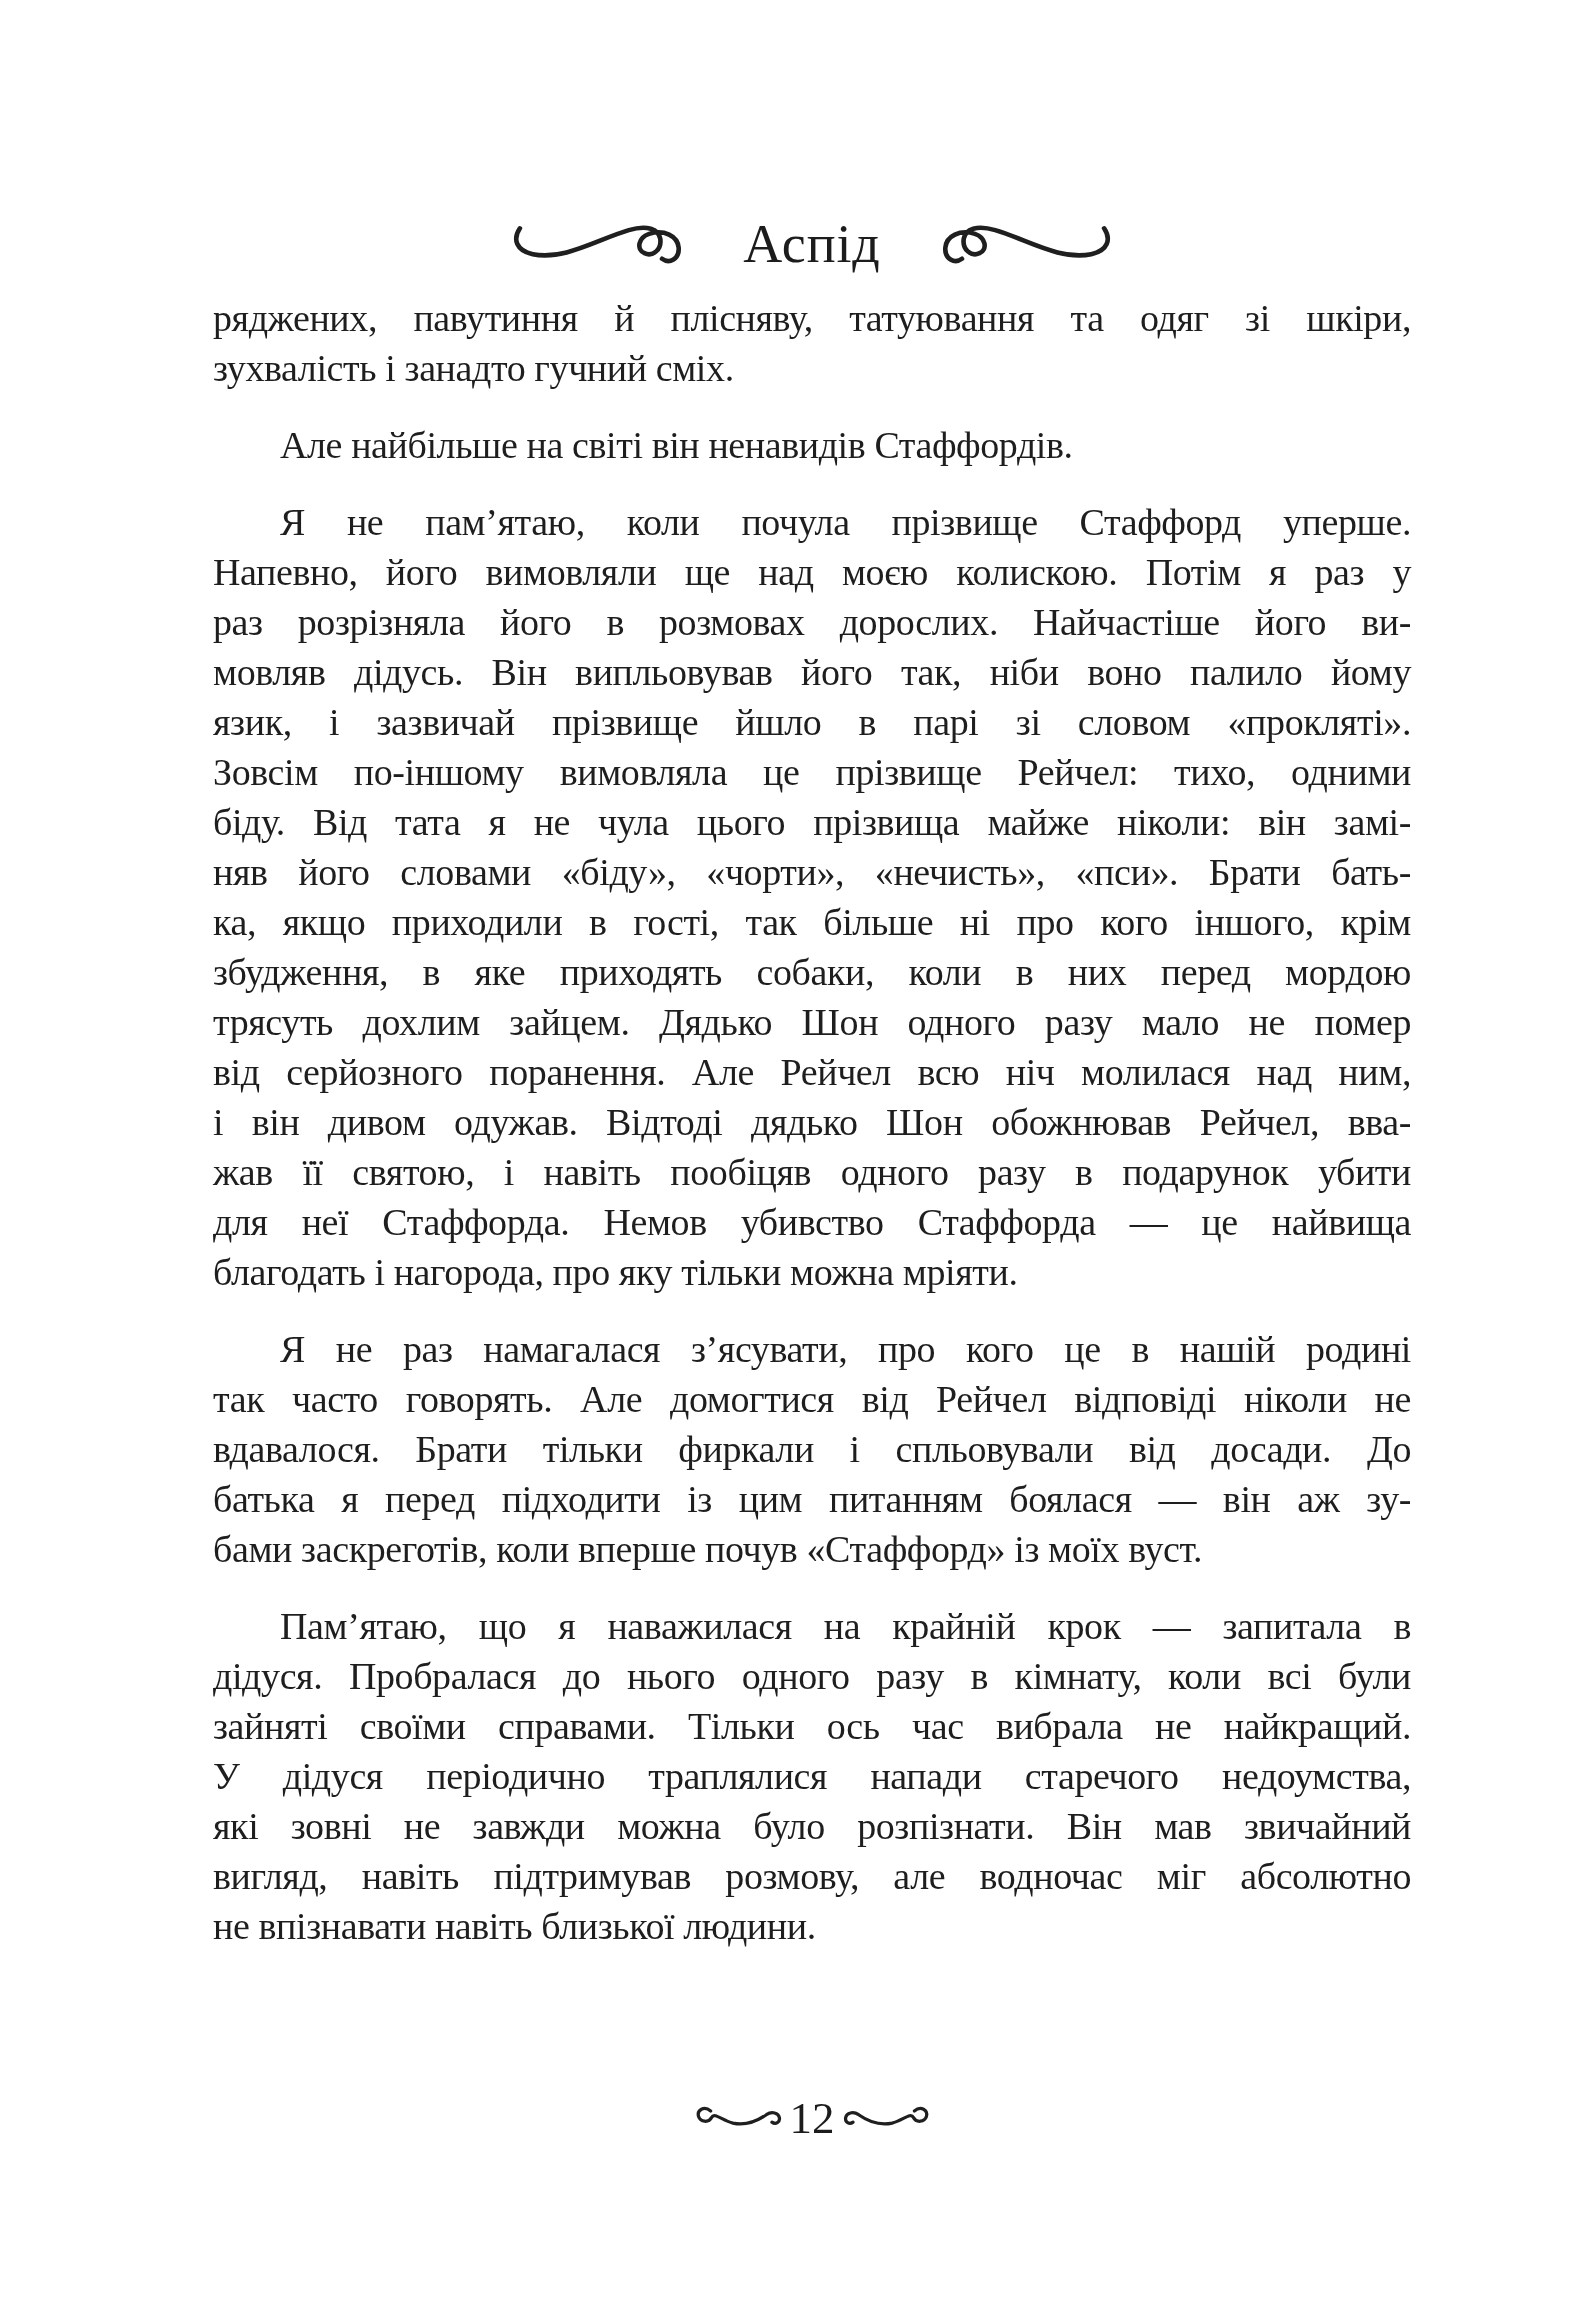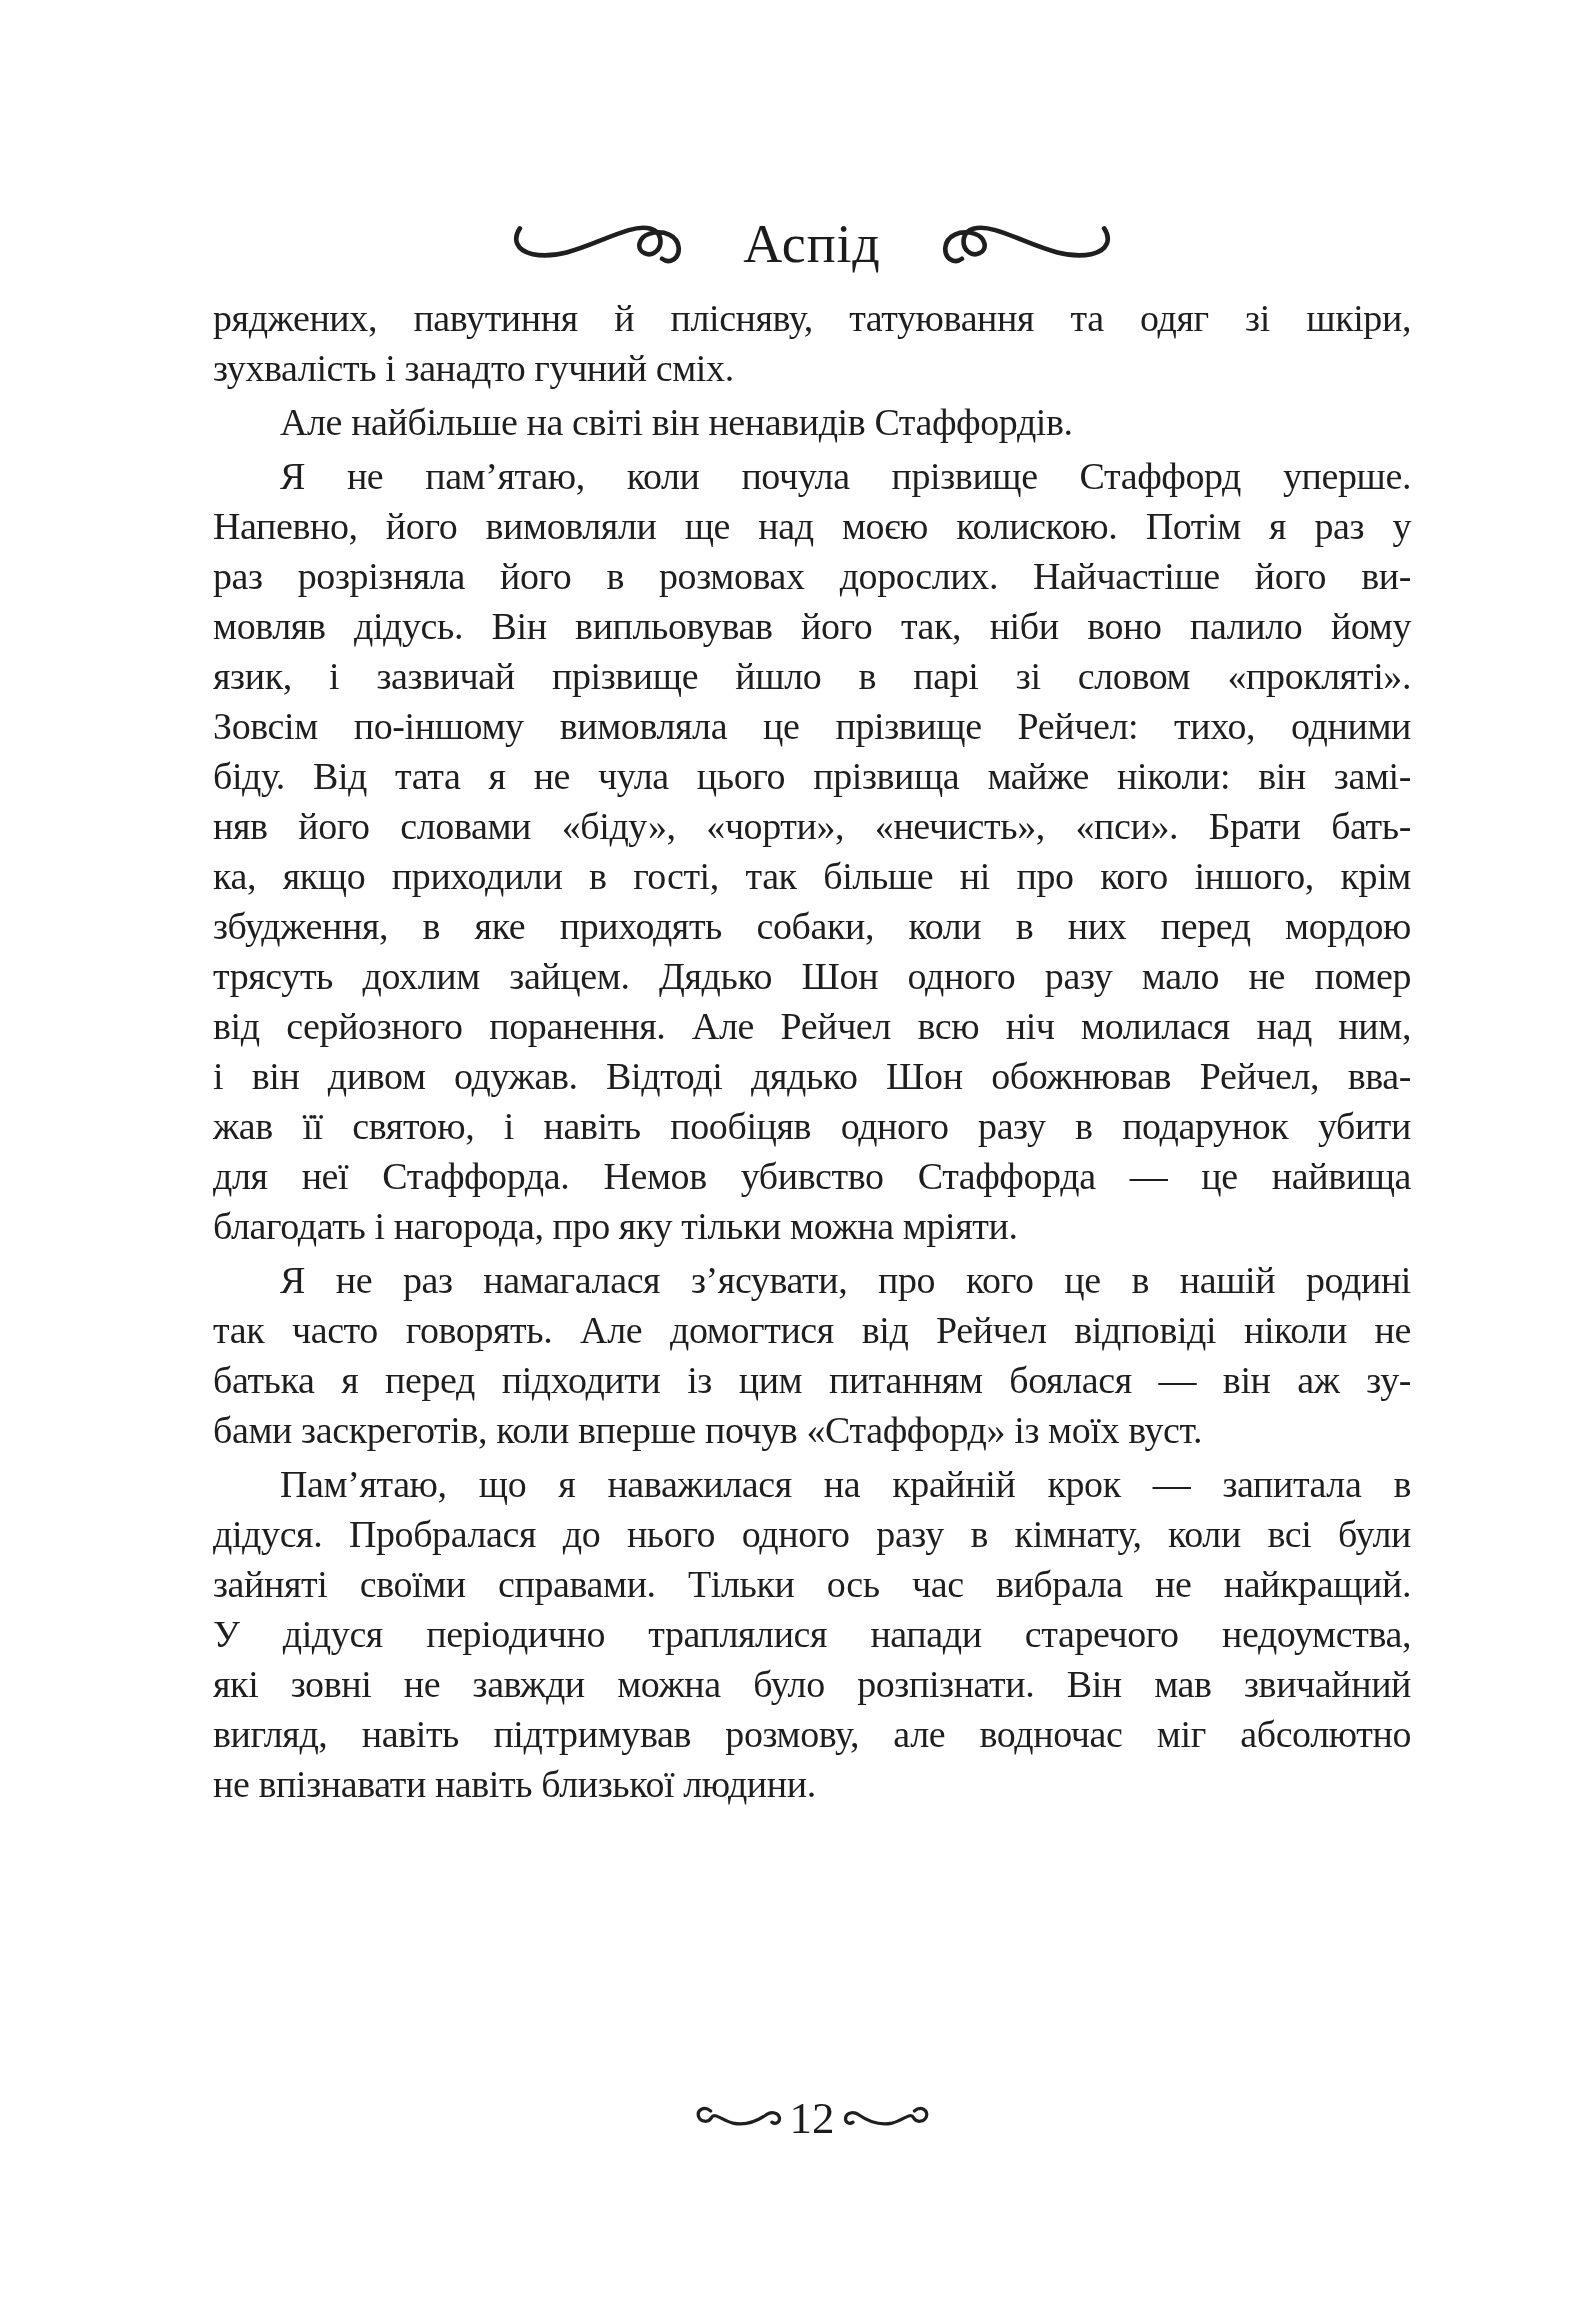--- a/index.html
+++ b/index.html
@@ -50,21 +50,21 @@
     position: absolute;
     top: 293px;
     left: 213px;
     width: 1198px;
     font-size: 38px;
     line-height: 50px;
     letter-spacing: -0.4px;
     color: #1e1e1e;
   }
   .paragraph + .paragraph {
-    margin-top: 4px;
+    margin-top: 27px;
   }
   .line {
     white-space: nowrap;
     text-align: justify;
     text-align-last: justify;
   }
   .line.indent {
     padding-left: 67px;
   }
   .line.last {
@@ -131,20 +131,21 @@
         <div class="line">трясуть дохлим зайцем. Дядько Шон одного разу мало не помер</div>
         <div class="line">від серйозного поранення. Але Рейчел всю ніч молилася над ним,</div>
         <div class="line">і він дивом одужав. Відтоді дядько Шон обожнював Рейчел, вва-</div>
         <div class="line">жав її святою, і навіть пообіцяв одного разу в подарунок убити</div>
         <div class="line">для неї Стаффорда. Немов убивство Стаффорда — це найвища</div>
         <div class="line last">благодать і нагорода, про яку тільки можна мріяти.</div>
       </div>
       <div class="paragraph">
         <div class="line indent">Я не раз намагалася з’ясувати, про кого це в нашій родині</div>
         <div class="line">так часто говорять. Але домогтися від Рейчел відповіді ніколи не</div>
+        <div class="line">вдавалося. Брати тільки фиркали і спльовували від досади. До</div>
         <div class="line">батька я перед підходити із цим питанням боялася — він аж зу-</div>
         <div class="line last">бами заскреготів, коли вперше почув «Стаффорд» із моїх вуст.</div>
       </div>
       <div class="paragraph">
         <div class="line indent">Пам’ятаю, що я наважилася на крайній крок — запитала в</div>
         <div class="line">дідуся. Пробралася до нього одного разу в кімнату, коли всі були</div>
         <div class="line">зайняті своїми справами. Тільки ось час вибрала не найкращий.</div>
         <div class="line">У дідуся періодично траплялися напади старечого недоумства,</div>
         <div class="line">які зовні не завжди можна було розпізнати. Він мав звичайний</div>
         <div class="line">вигляд, навіть підтримував розмову, але водночас міг абсолютно</div>

